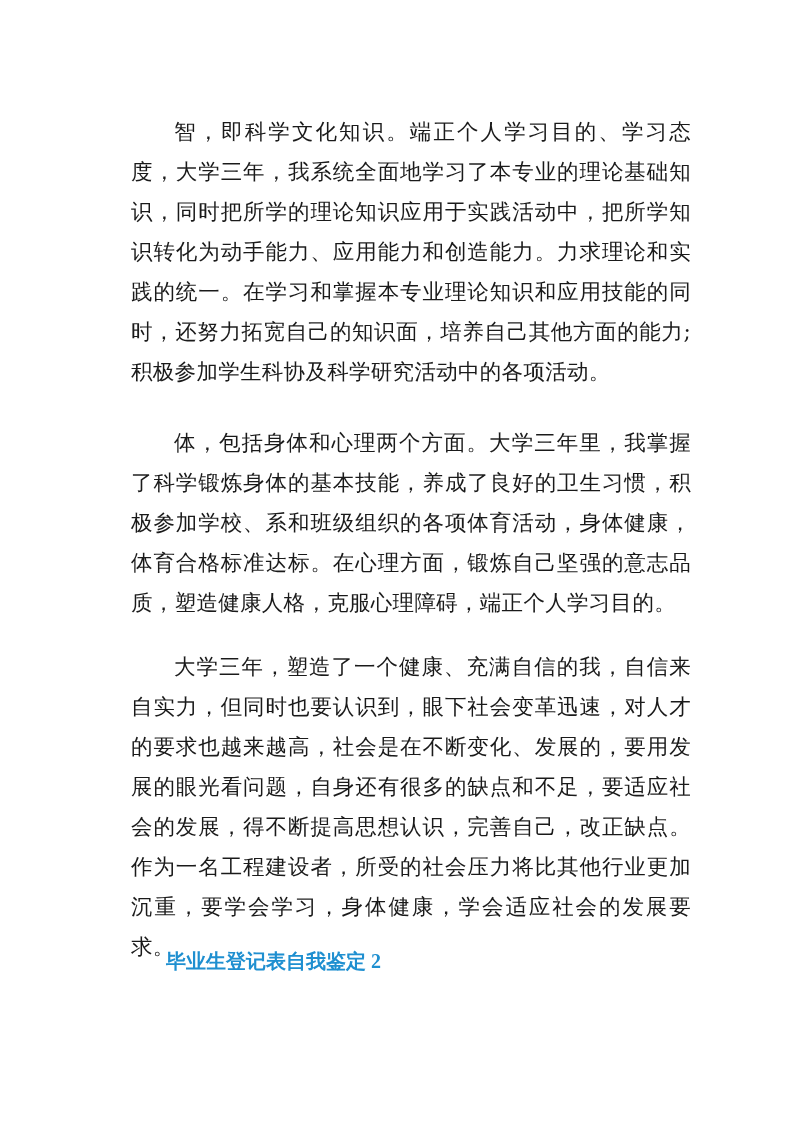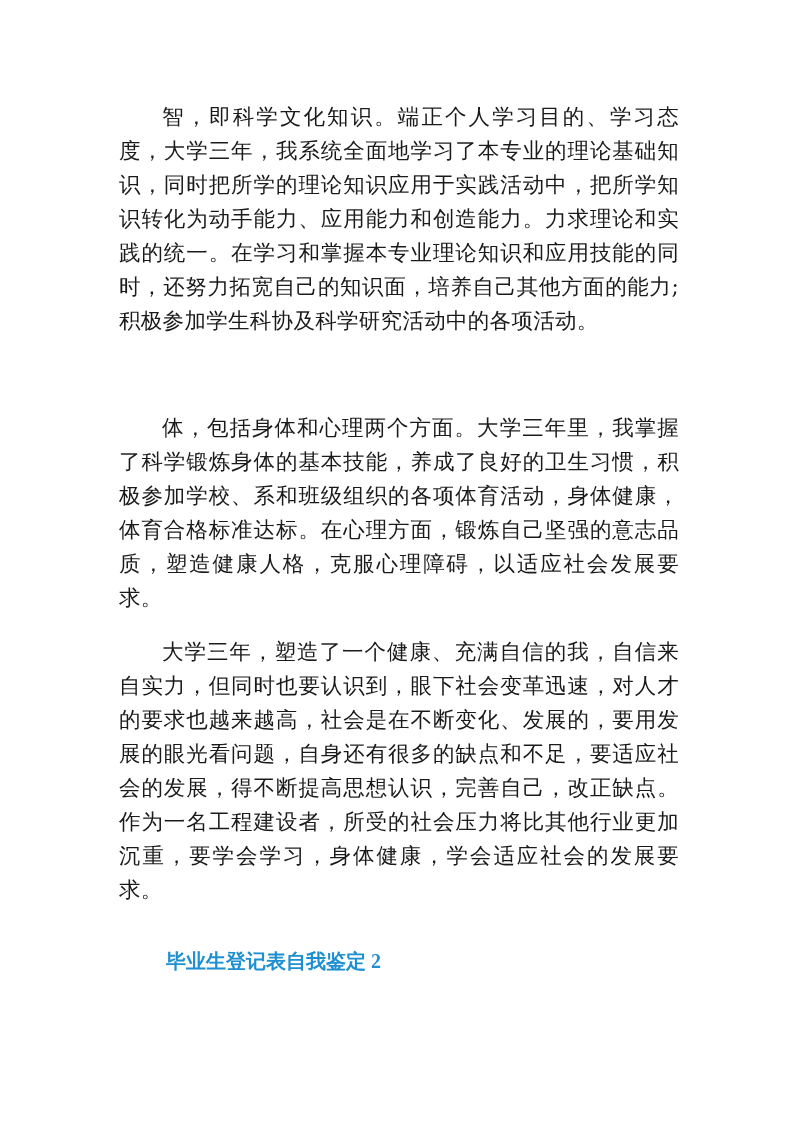--- a/index.html
+++ b/index.html
@@ -18,24 +18,24 @@
       left: 0;
       top: 0;
       width: 800px;
       height: 1132px;
       background: #ffffff;
     }
     .para {
       position: absolute;
       left: 119px;
       width: 560px;
-      margin: 0;
+      margin: 12px;
       font-family: "DejaVu Serif", "Liberation Serif", serif;
       font-size: 21.5px;
-      line-height: 34px;
+      line-height: 40px;
       color: #1a1a1a;
       text-indent: 2em;
       text-align: justify;
       letter-spacing: 0.3px;
       word-break: break-all;
     }
     #p1 { top: 100px; }
     #p2 { top: 411px; }
     #p3 { top: 635px; }
     .heading {
@@ -48,16 +48,16 @@
       line-height: 30px;
       font-weight: bold;
       color: #1e8fd0;
     }
   </style>
 </head>
 <body>
 
 <div class="page">
   <p id="p1" class="para">智，即科学文化知识。端正个人学习目的、学习态度，大学三年，我系统全面地学习了本专业的理论基础知识，同时把所学的理论知识应用于实践活动中，把所学知识转化为动手能力、应用能力和创造能力。力求理论和实践的统一。在学习和掌握本专业理论知识和应用技能的同时，还努力拓宽自己的知识面，培养自己其他方面的能力;积极参加学生科协及科学研究活动中的各项活动。</p>
-  <p id="p2" class="para">体，包括身体和心理两个方面。大学三年里，我掌握了科学锻炼身体的基本技能，养成了良好的卫生习惯，积极参加学校、系和班级组织的各项体育活动，身体健康，体育合格标准达标。在心理方面，锻炼自己坚强的意志品质，塑造健康人格，克服心理障碍，以适应社会发展要求。</p>
+  <p id="p2" class="para">体，包括身体和心理两个方面。大学三年里，我掌握了科学锻炼身体的基本技能，养成了良好的卫生习惯，积极参加学校、系和班级组织的各项体育活动，身体健康，体育合格标准达标。在心理方面，锻炼自己坚强的意志品质，塑造健康人格，克服心理障碍，端正个人学习目的。</p>
   <p id="p3" class="para">大学三年，塑造了一个健康、充满自信的我，自信来自实力，但同时也要认识到，眼下社会变革迅速，对人才的要求也越来越高，社会是在不断变化、发展的，要用发展的眼光看问题，自身还有很多的缺点和不足，要适应社会的发展，得不断提高思想认识，完善自己，改正缺点。作为一名工程建设者，所受的社会压力将比其他行业更加沉重，要学会学习，身体健康，学会适应社会的发展要求。</p>
   <h2 class="heading">毕业生登记表自我鉴定 2</h2>
 </div>
 
 </body></html>

